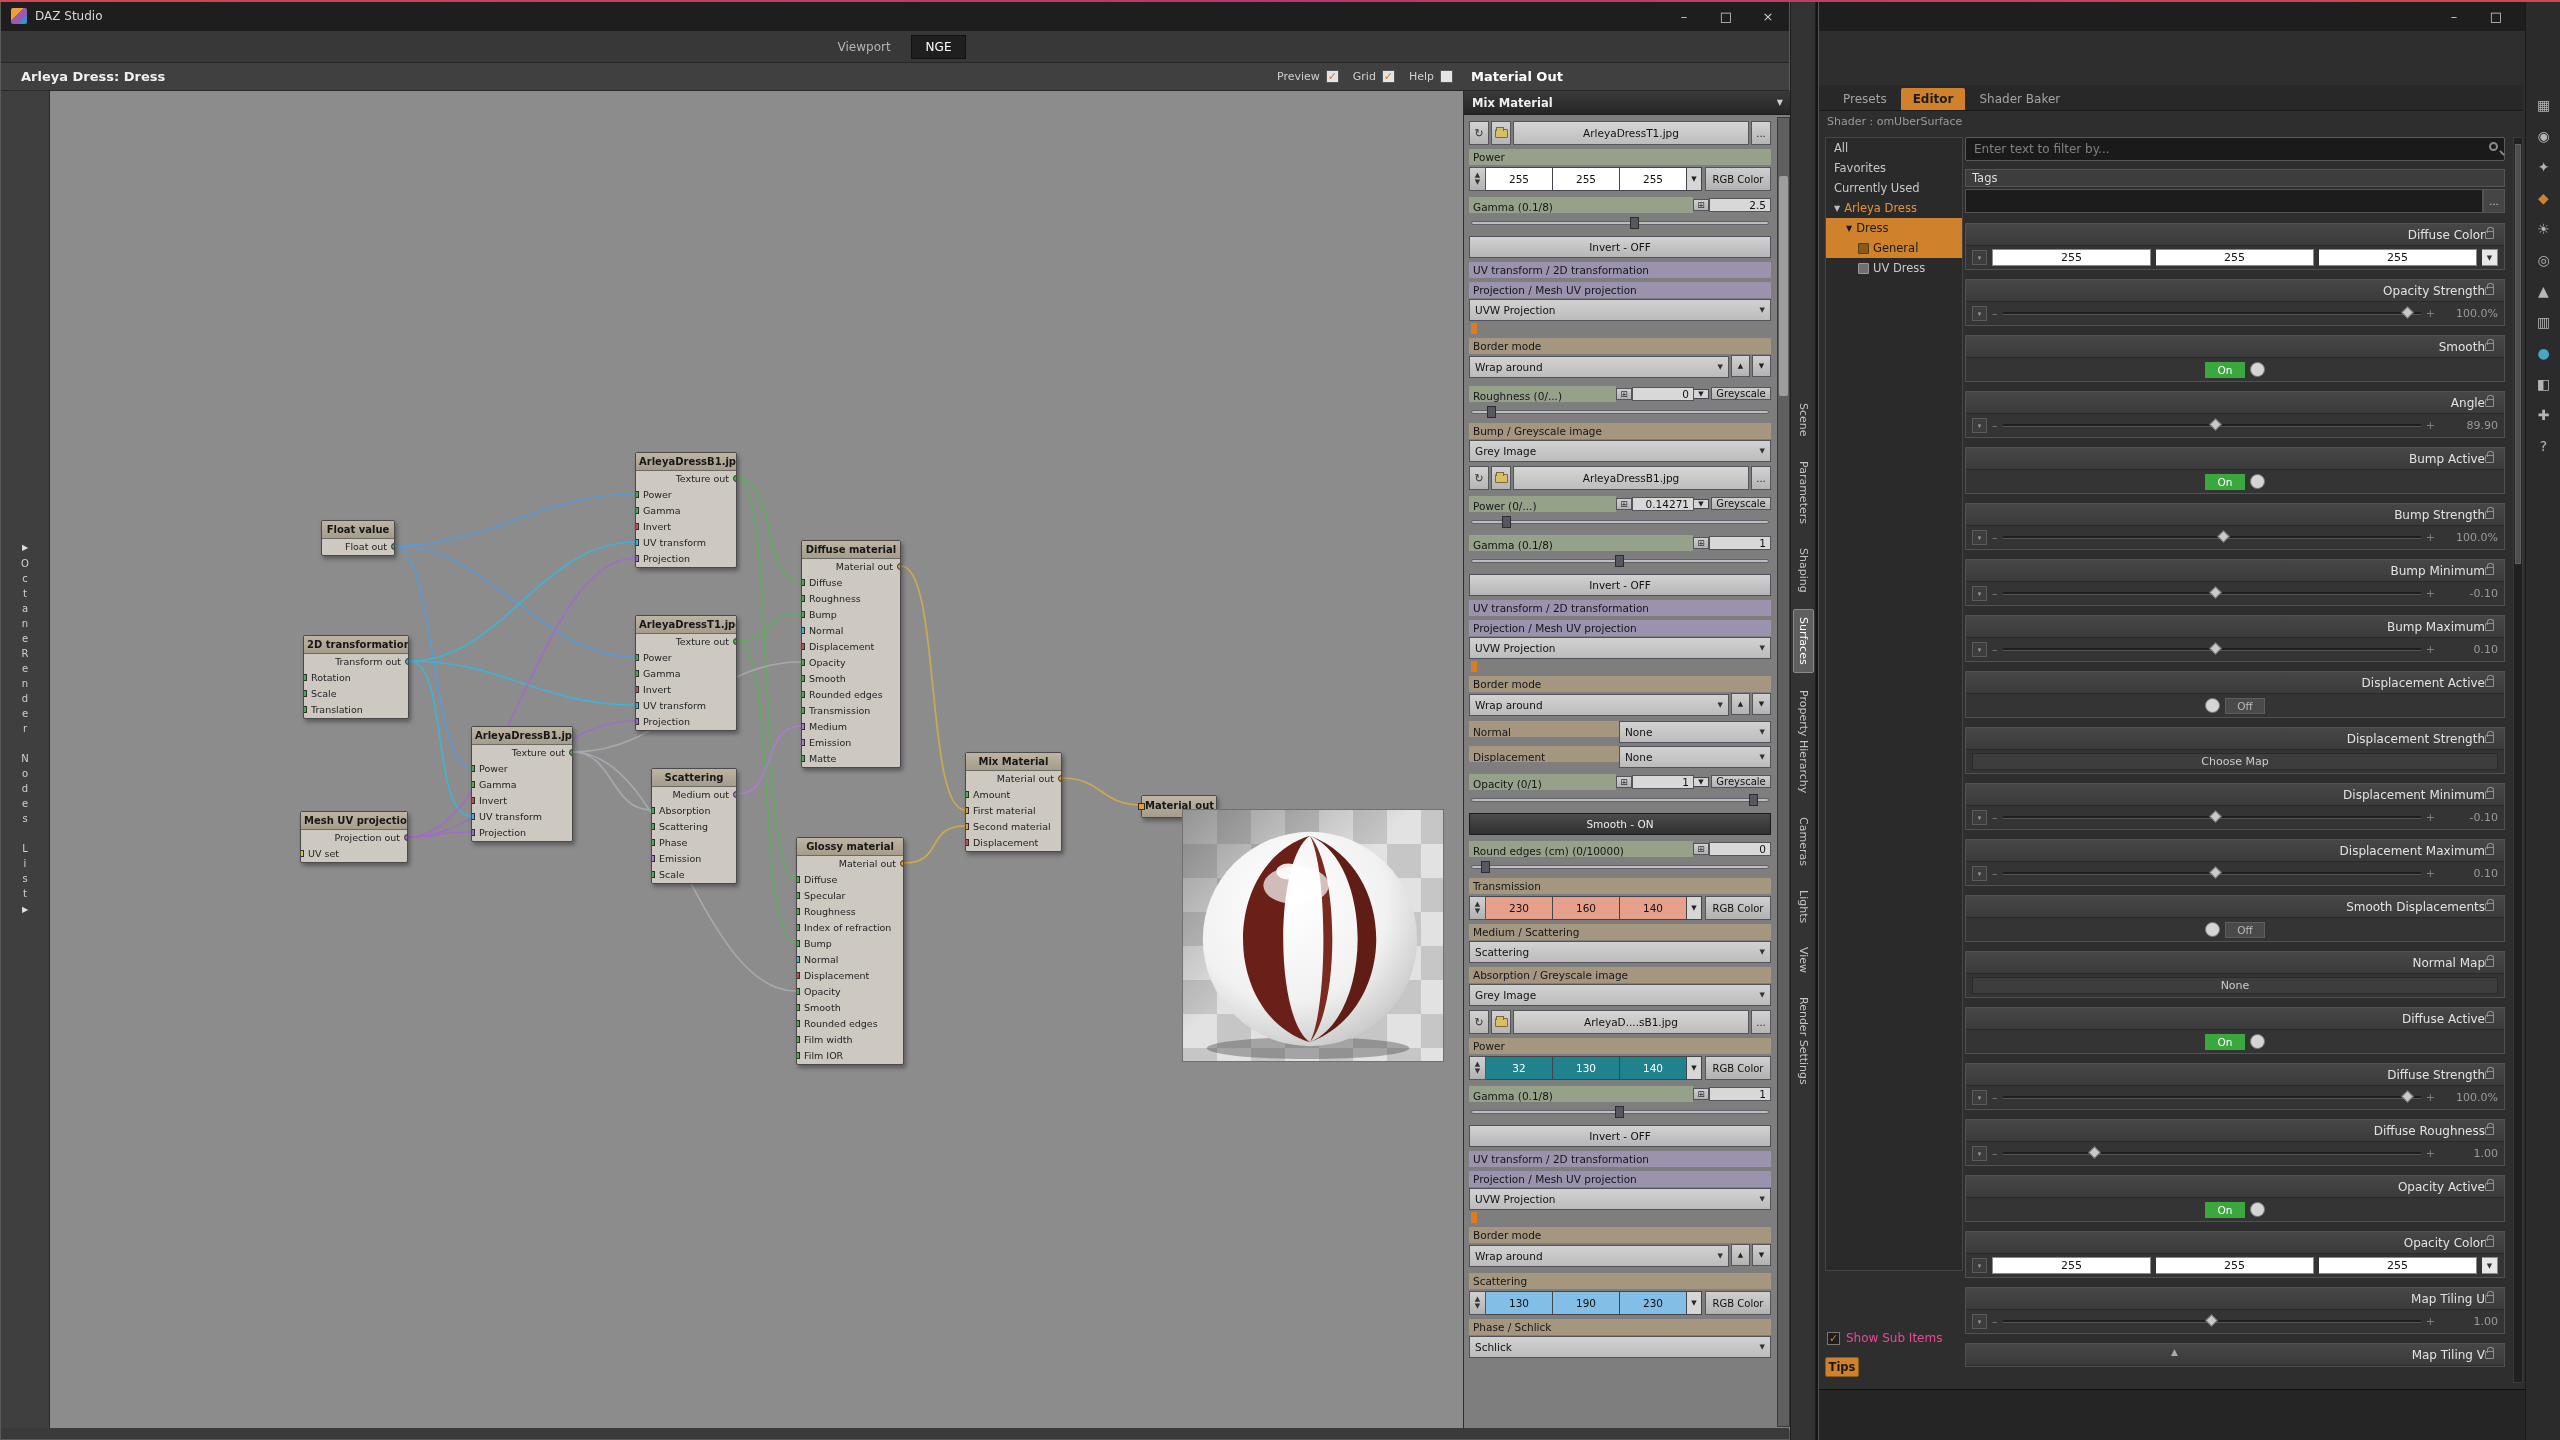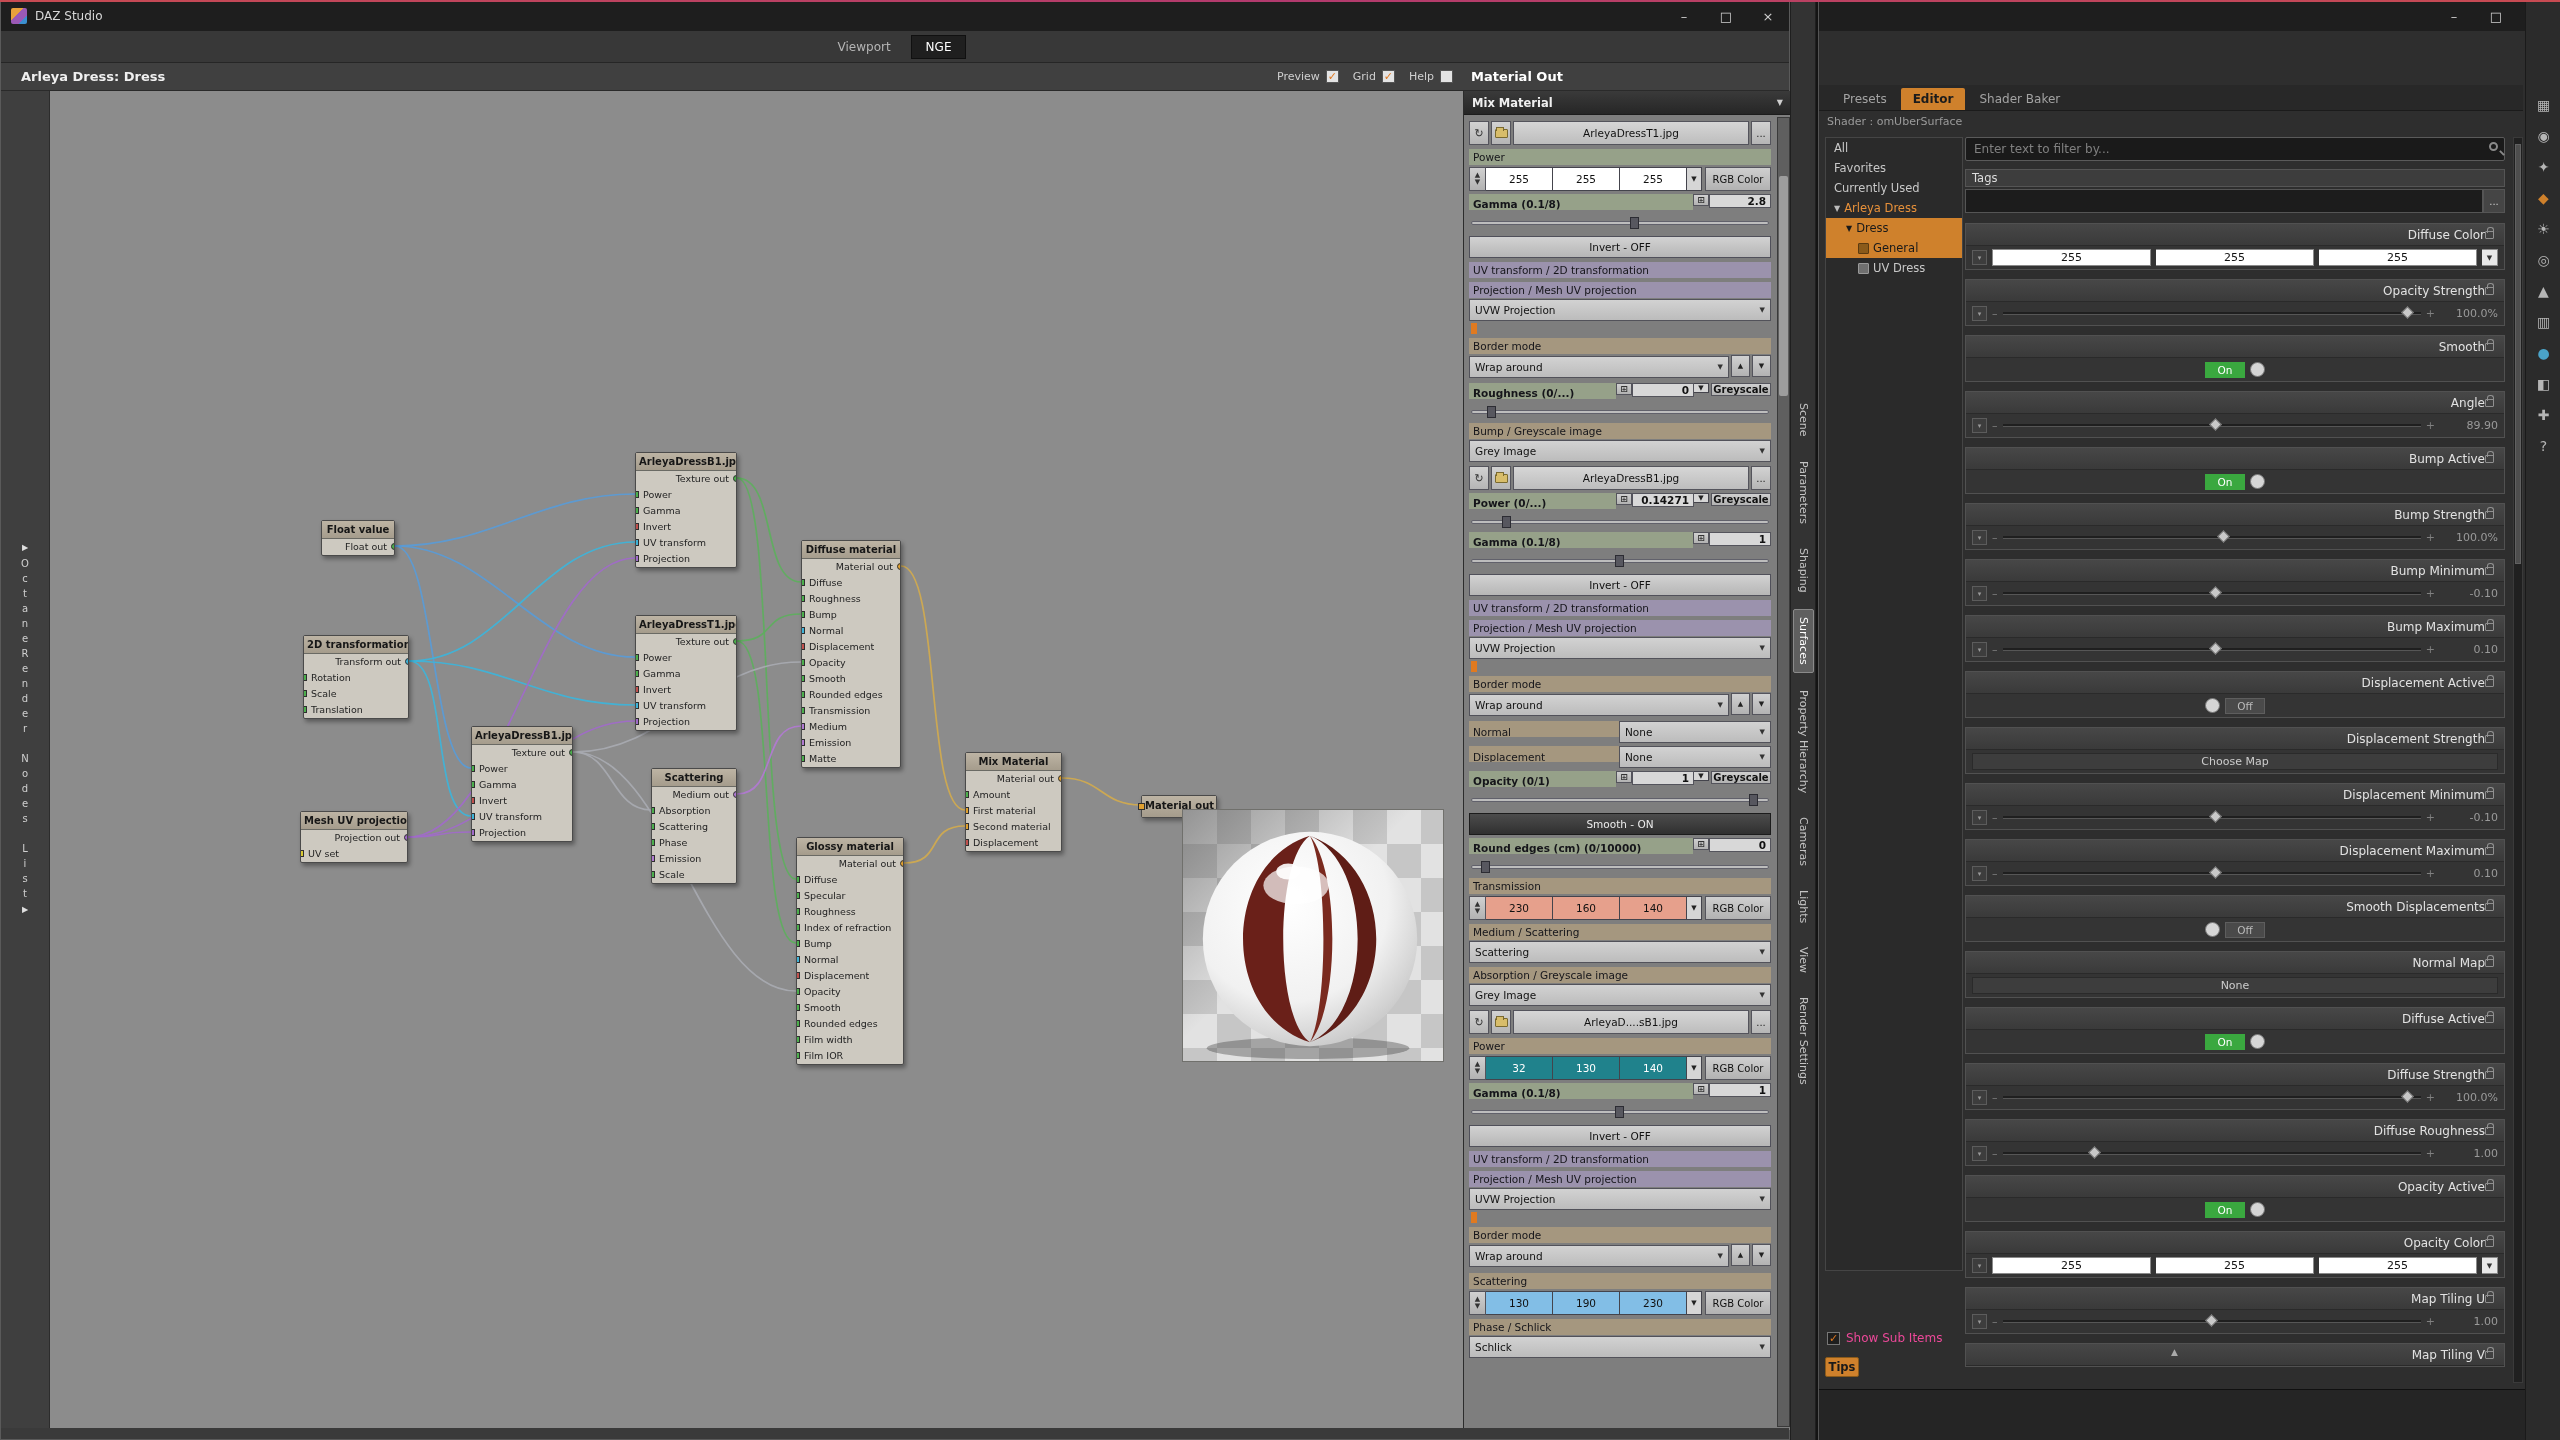--- a/index.html
+++ b/index.html
@@ -92,21 +92,21 @@
     font-size:10px; color:#222; display:flex; align-items:center; justify-content:center; }
   .sb-colorrow { display:flex; height:24px; margin:2px 0; align-items:stretch; }
   .sb-step { width:17px; background:linear-gradient(#d0d0d0,#b2b2b2); border:1px solid #54545c;
     color:#333; font-size:7px; display:flex; flex-direction:column; align-items:center; justify-content:center; line-height:7px; }
   .sb-cell { flex:1; border:1px solid #44444c; border-left:none; font-size:10.5px;
     display:flex; align-items:center; justify-content:center; }
   .sb-arrcell { width:15px; background:#d6d6d6; border:1px solid #44444c; border-left:none;
     font-size:7px; color:#222; display:flex; align-items:center; justify-content:center; }
   .sb-rgbbtn { width:66px; margin-left:3px; background:linear-gradient(#cfcfcf,#b2b2b2);
     border:1px solid #54545c; font-size:10px; color:#111; display:flex; align-items:center; justify-content:center; }
-  .sb-valrow { display:flex; height:21px; margin:3px 0 1px 0; align-items:flex-start;font-weight:bold; }
+  .sb-valrow { display:flex; height:21px; margin:3px 0 1px 0; align-items:center; }
   .sb-vlabel { flex:1; font-size:10.5px; color:#15151a; padding:0 4px; line-height:21px;
     white-space:nowrap; overflow:hidden; }
   .sb-vico { width:16px; background:linear-gradient(#d0d0d0,#b2b2b2); border:1px solid #54545c;
     font-size:9px; color:#333; display:flex; align-items:center; justify-content:center; }
   .sb-val { width:62px; background:#d8d8d8; border:1px solid #54545c; font-size:10.5px; color:#111;
     display:flex; align-items:center; justify-content:flex-end; padding-right:4px; }
   .sb-greys { width:60px; margin-left:2px; background:linear-gradient(#cfcfcf,#b2b2b2);
     border:1px solid #54545c; font-size:10px; color:#111; display:flex; align-items:center; justify-content:center; }
   .sb-slider { position:relative; height:14px; margin:1px 2px 2px 2px; }
   .sb-strack { position:absolute; left:0; right:0; top:5px; height:4px; background:#bdbdbd;
@@ -445,21 +445,21 @@
             <div class="sb-step">▲<br>▼</div>
             <div class="sb-cell" style="background: rgb(255, 255, 255); color: rgb(17, 17, 17);">255</div>
             <div class="sb-cell" style="background: rgb(255, 255, 255); color: rgb(17, 17, 17);">255</div>
             <div class="sb-cell" style="background: rgb(255, 255, 255); color: rgb(17, 17, 17);">255</div>
             <div class="sb-arrcell">▼</div>
             <div class="sb-rgbbtn">RGB Color</div>
           </div>
           <div class="sb-valrow">
             <div class="sb-vlabel green sb-label" style="margin: 0px;">Gamma (0.1/8)</div>
             <div class="sb-vico">⊞</div>
-            <div class="sb-val">2.8</div>
+            <div class="sb-val">2.5</div>
           </div>
           <div class="sb-slider">
             <div class="sb-strack"></div>
             <div class="sb-sthumb" style="left: calc(55% - 5px);"></div>
           </div>
           <div class="sb-btn">Invert - OFF</div>
           <div class="sb-label purple">UV transform / 2D transformation</div>
           <div class="sb-label purple">Projection / Mesh UV projection</div>
           <div class="sb-dd">
             <span>UVW Projection</span>

